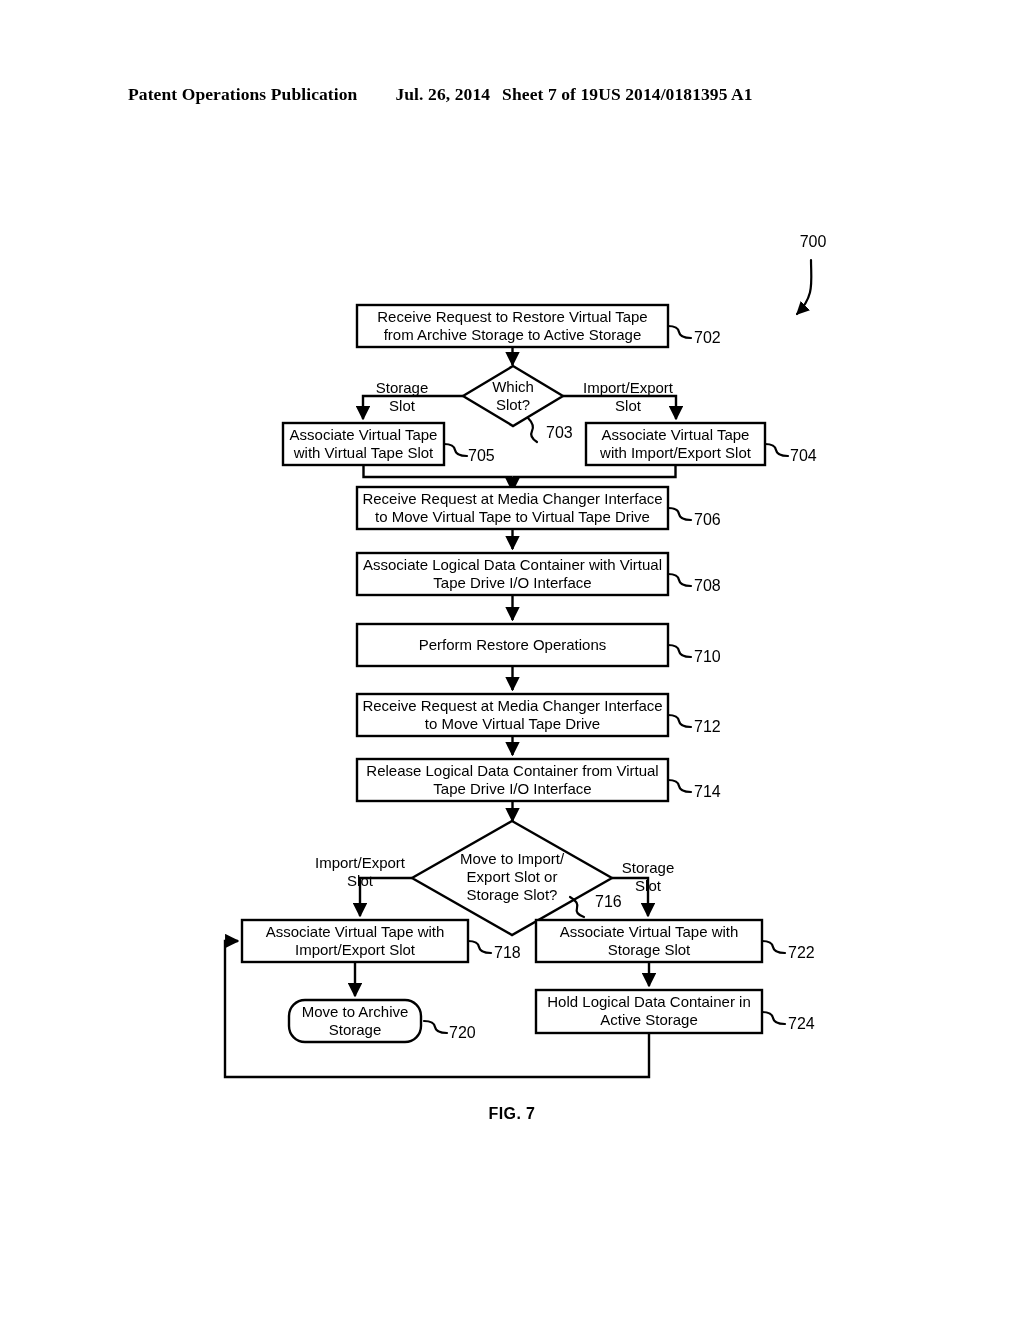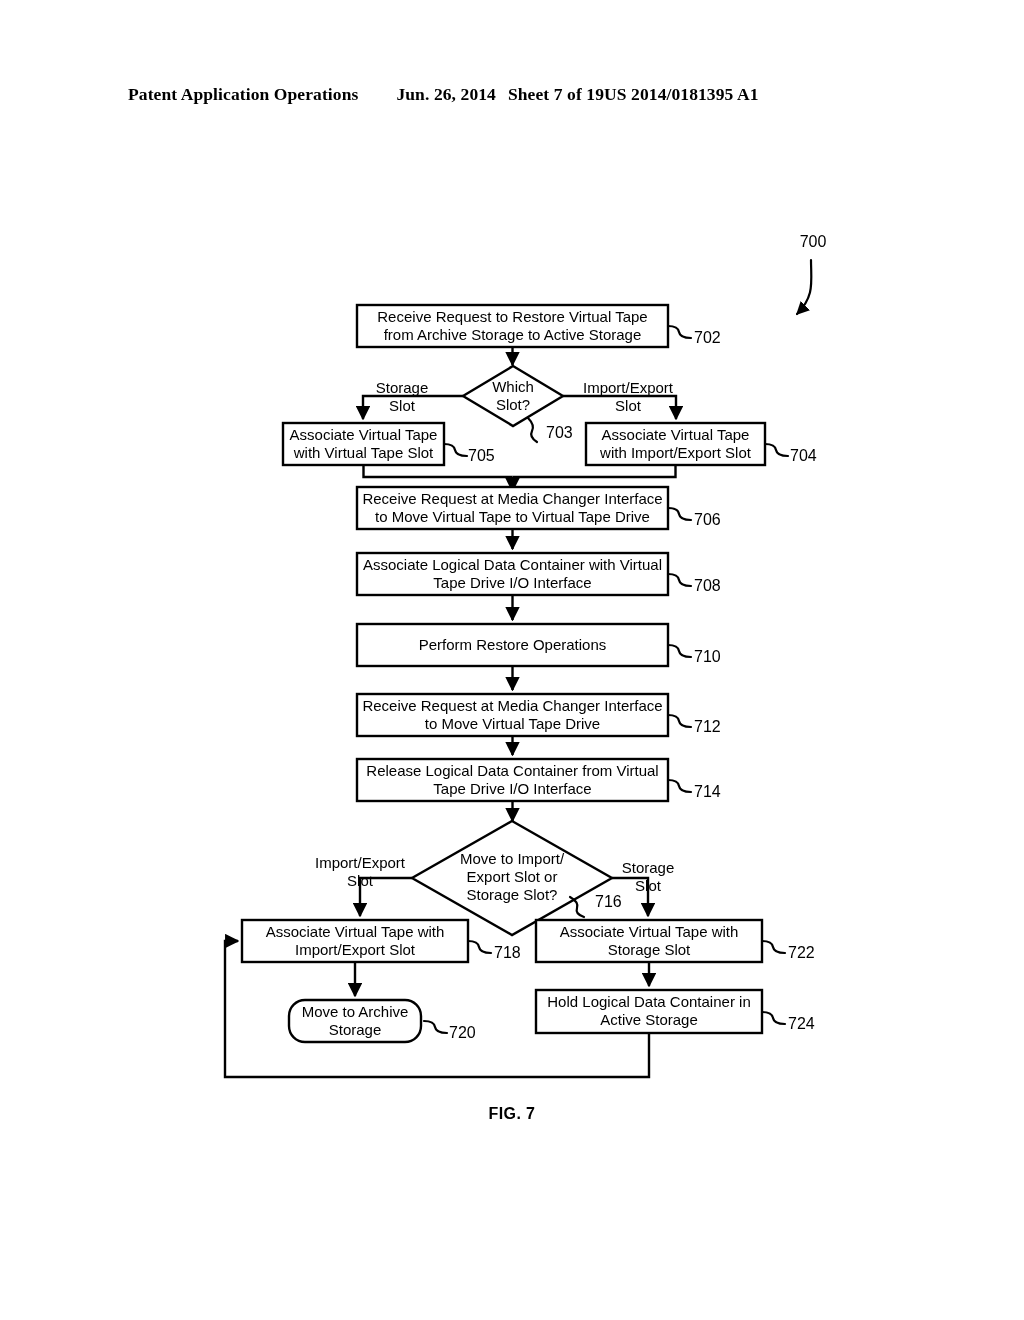--- a/index.html
+++ b/index.html
@@ -113,22 +113,22 @@
     fill: #000000;
     text-anchor: middle;
   }
 </style>
 </head>
 <body>
 
 <div id="page">
 
   <div class="pub-header">
-    <span class="h-pub">Patent Application Operations</span>
-    <span class="h-date">Jun. 26, 2014</span>
+    <span class="h-pub">Patent Operations Publication</span>
+    <span class="h-date">Jul. 26, 2014</span>
     <span class="h-sheet">Sheet 7 of 19</span>
     <span class="h-num">US 2014/0181395 A1</span>
   </div>
 
   <svg id="flow" viewBox="0 0 1024 1320">
     <defs>
       <marker id="arrow" viewBox="0 0 10 10" refX="9" refY="5" markerWidth="6" markerHeight="6" orient="auto-start-reverse">
         <path d="M 0 0 L 10 5 L 0 10 z" fill="#000000"></path>
       </marker>
     </defs>

